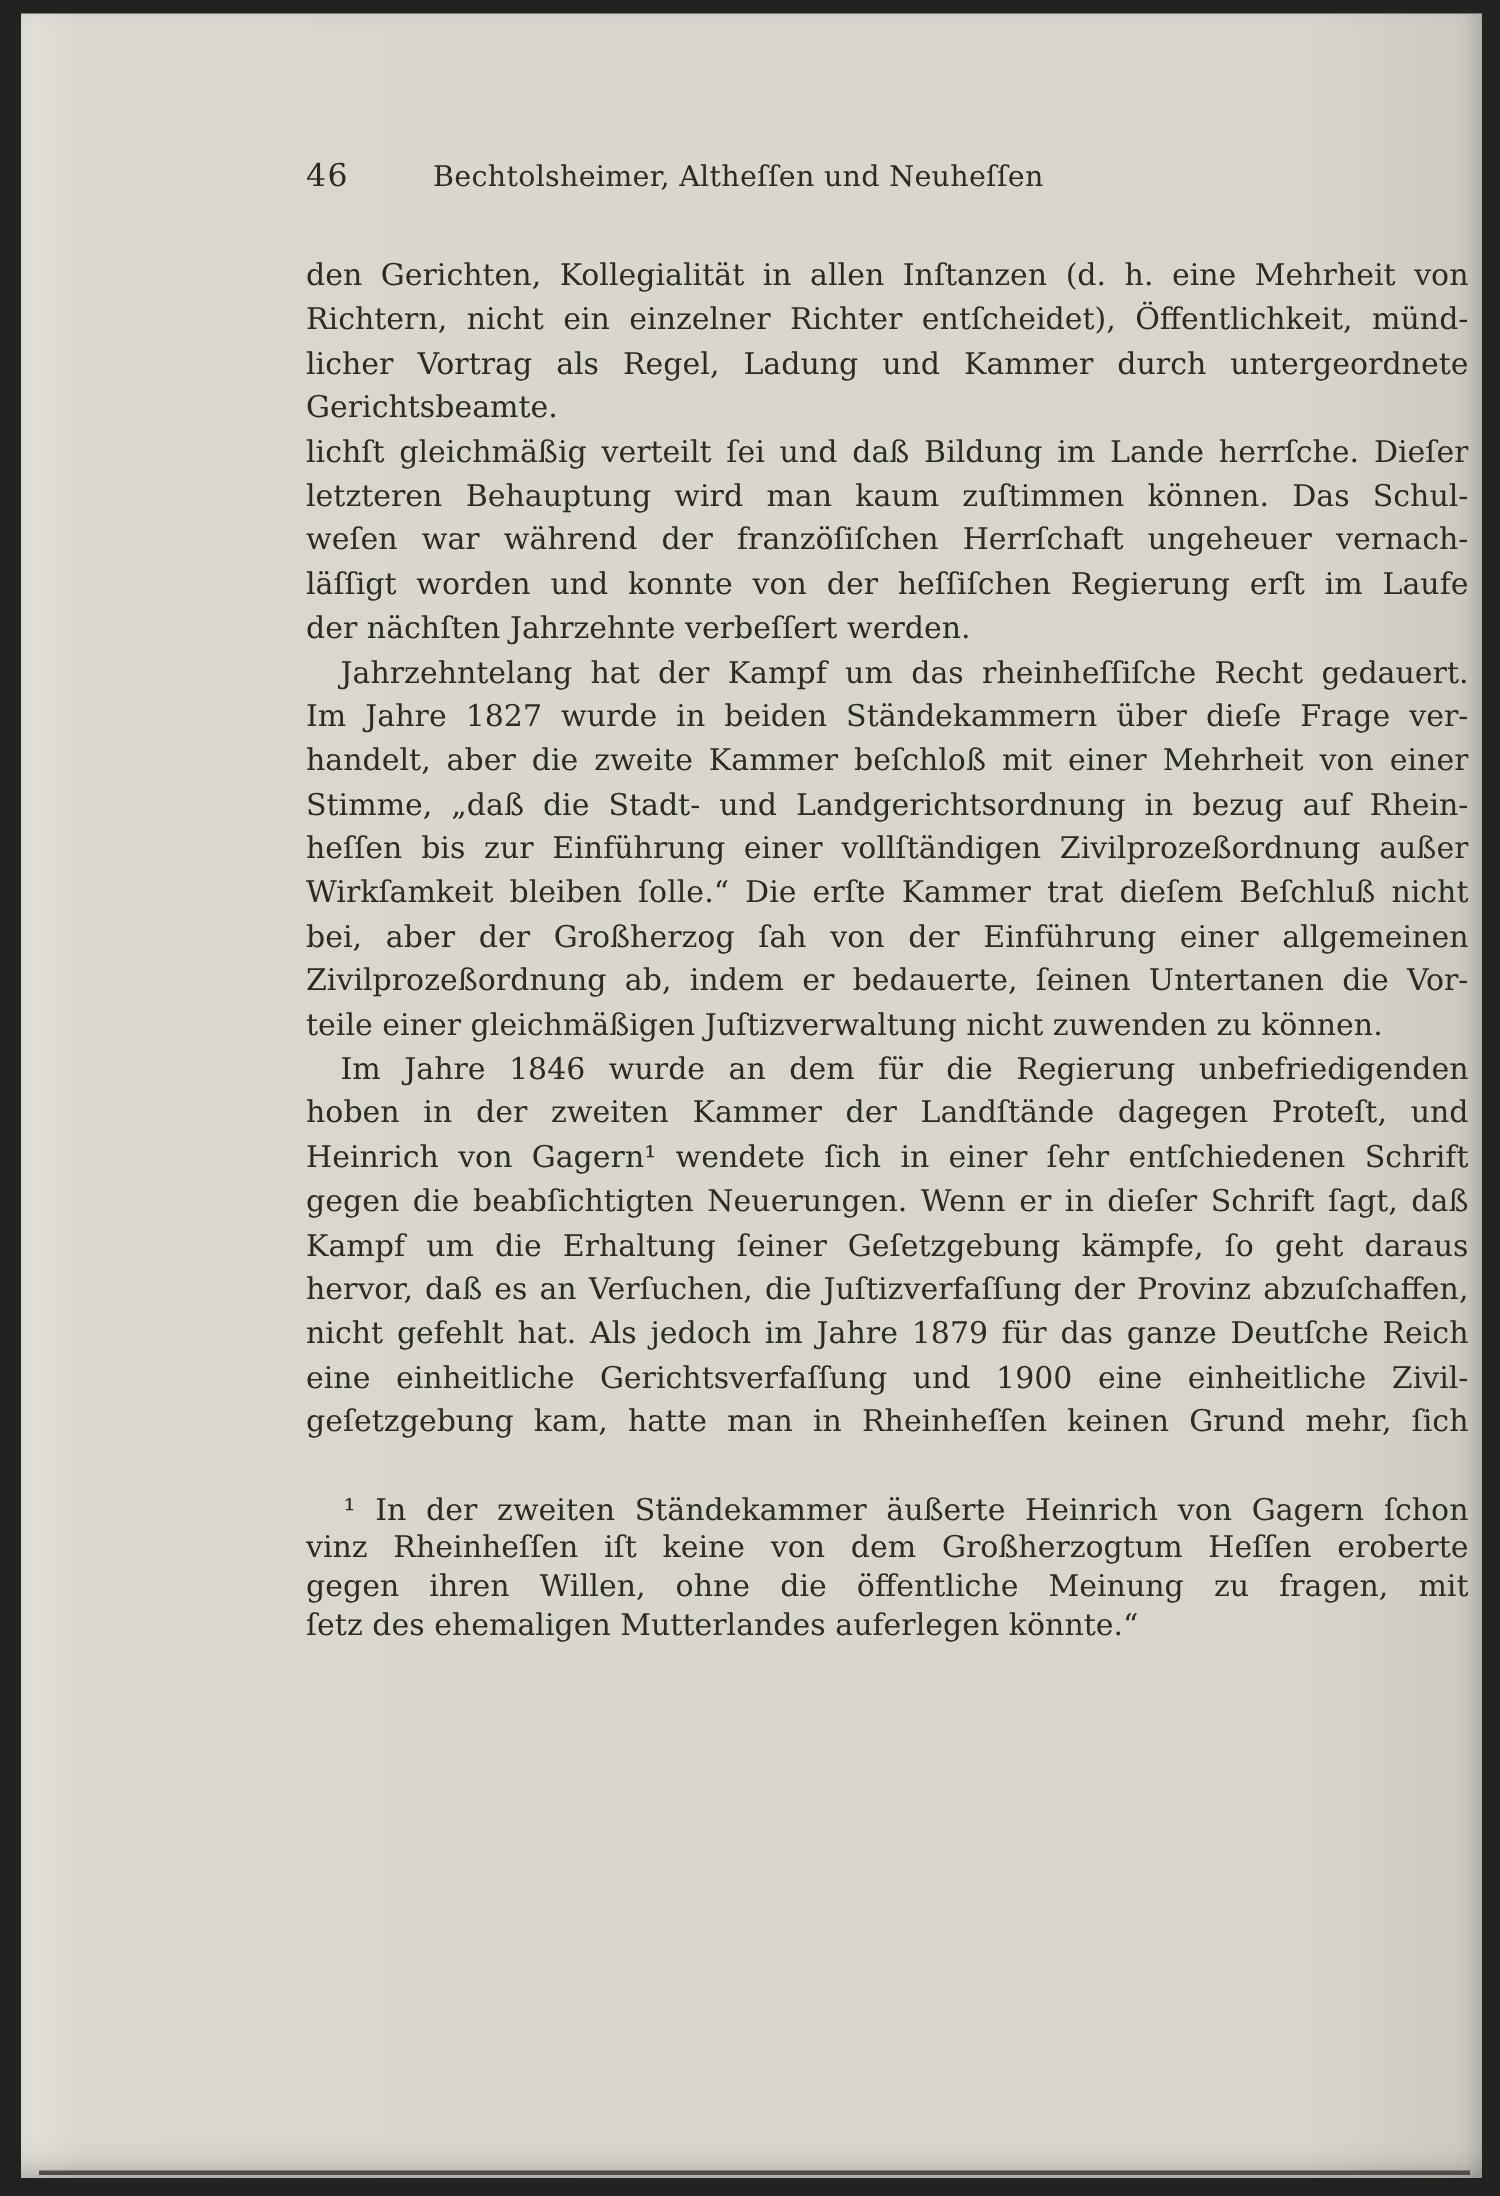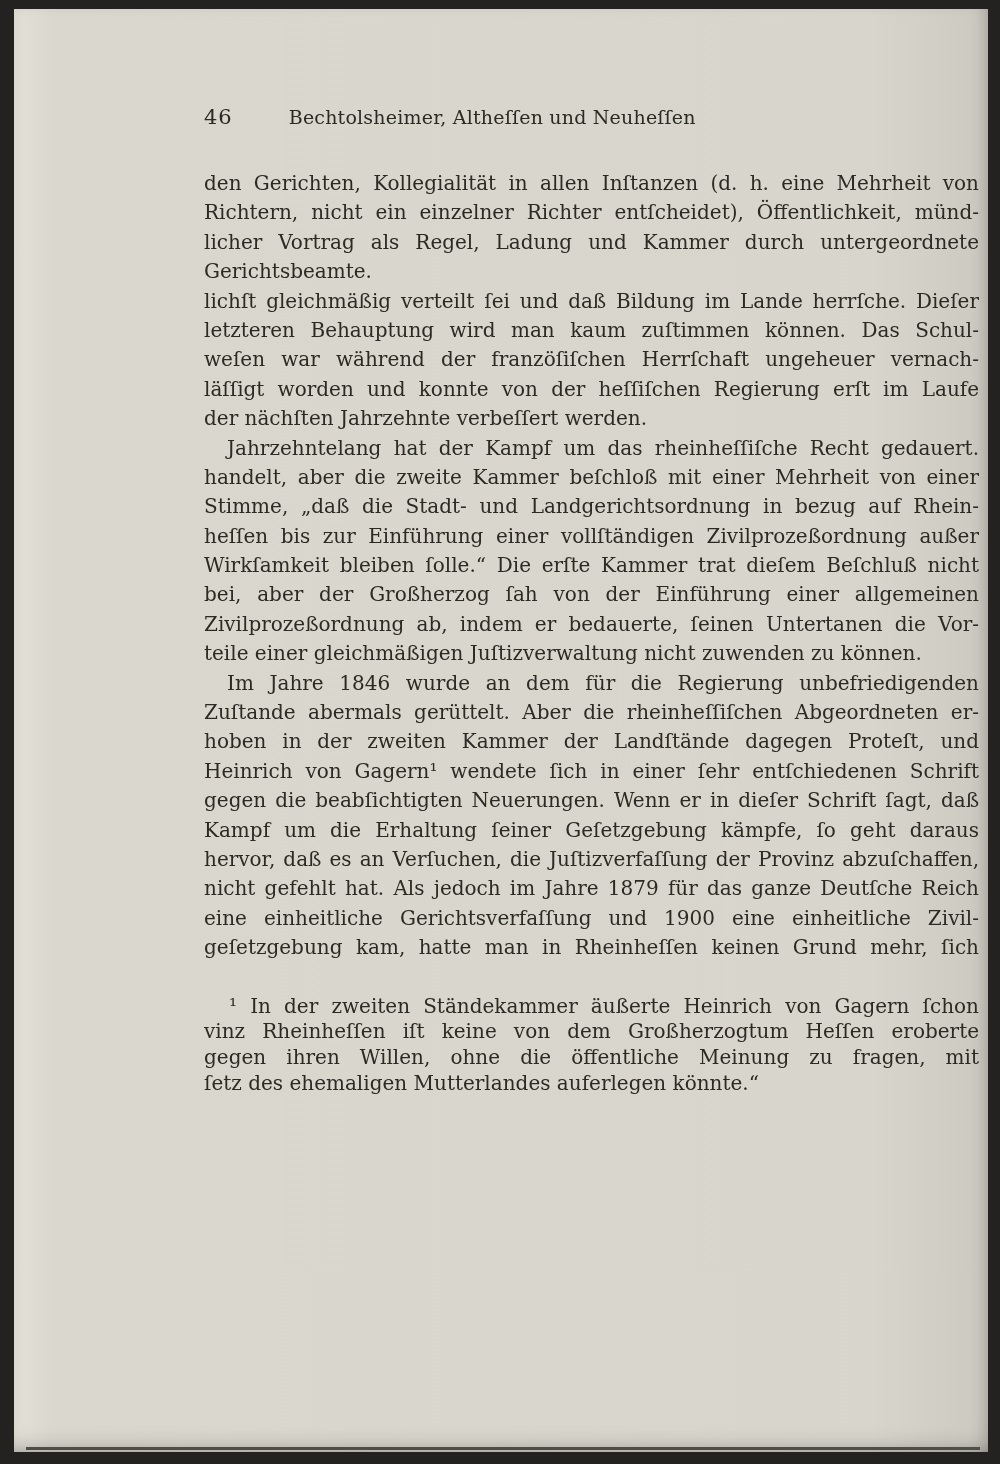--- a/index.html
+++ b/index.html
@@ -105,31 +105,31 @@
         </div>
         <div class="paragraph">
           <div class="line">lichſt gleichmäßig verteilt ſei und daß Bildung im Lande herrſche. Dieſer</div>
           <div class="line">letzteren Behauptung wird man kaum zuſtimmen können.  Das Schul-</div>
           <div class="line">weſen war während der franzöſiſchen Herrſchaft ungeheuer vernach-</div>
           <div class="line">läſſigt worden und konnte von der heſſiſchen Regierung erſt im Laufe</div>
           <div class="line no-stretch">der nächſten Jahrzehnte verbeſſert werden.</div>
         </div>
         <div class="paragraph">
           <div class="line indent">Jahrzehntelang hat der Kampf um das rheinheſſiſche Recht gedauert.</div>
+          <div class="line">Im Jahre 1827 wurde in beiden Ständekammern über dieſe Frage ver-</div>
           <div class="line">handelt, aber die zweite Kammer beſchloß mit einer Mehrheit von einer</div>
           <div class="line">Stimme, „daß die Stadt- und Landgerichtsordnung in bezug auf Rhein-</div>
           <div class="line">heſſen bis zur Einführung einer vollſtändigen Zivilprozeßordnung außer</div>
           <div class="line">Wirkſamkeit bleiben ſolle.“  Die erſte Kammer trat dieſem Beſchluß nicht</div>
           <div class="line">bei, aber der Großherzog ſah von der Einführung einer allgemeinen</div>
           <div class="line">Zivilprozeßordnung ab, indem er bedauerte, ſeinen Untertanen die Vor-</div>
           <div class="line no-stretch">teile einer gleichmäßigen Juſtizverwaltung nicht zuwenden zu können.</div>
         </div>
         <div class="paragraph">
           <div class="line indent">Im Jahre 1846 wurde an dem für die Regierung unbefriedigenden</div>
-          <div class="line">Zuſtande abermals gerüttelt. Aber die rheinheſſiſchen Abgeordneten er-</div>
           <div class="line">hoben in der zweiten Kammer der Landſtände dagegen Proteſt, und</div>
           <div class="line">Heinrich von Gagern¹ wendete ſich in einer ſehr entſchiedenen Schrift</div>
           <div class="line">gegen die beabſichtigten Neuerungen. Wenn er in dieſer Schrift ſagt, daß</div>
           <div class="line">Kampf um die Erhaltung ſeiner Geſetzgebung kämpfe, ſo geht daraus</div>
           <div class="line">hervor, daß es an Verſuchen, die Juſtizverfaſſung der Provinz abzuſchaffen,</div>
           <div class="line">nicht gefehlt hat. Als jedoch im Jahre 1879 für das ganze Deutſche Reich</div>
           <div class="line">eine einheitliche Gerichtsverfaſſung und 1900 eine einheitliche Zivil-</div>
           <div class="line">geſetzgebung kam, hatte man in Rheinheſſen keinen Grund mehr, ſich</div>
         </div>
       </div>

